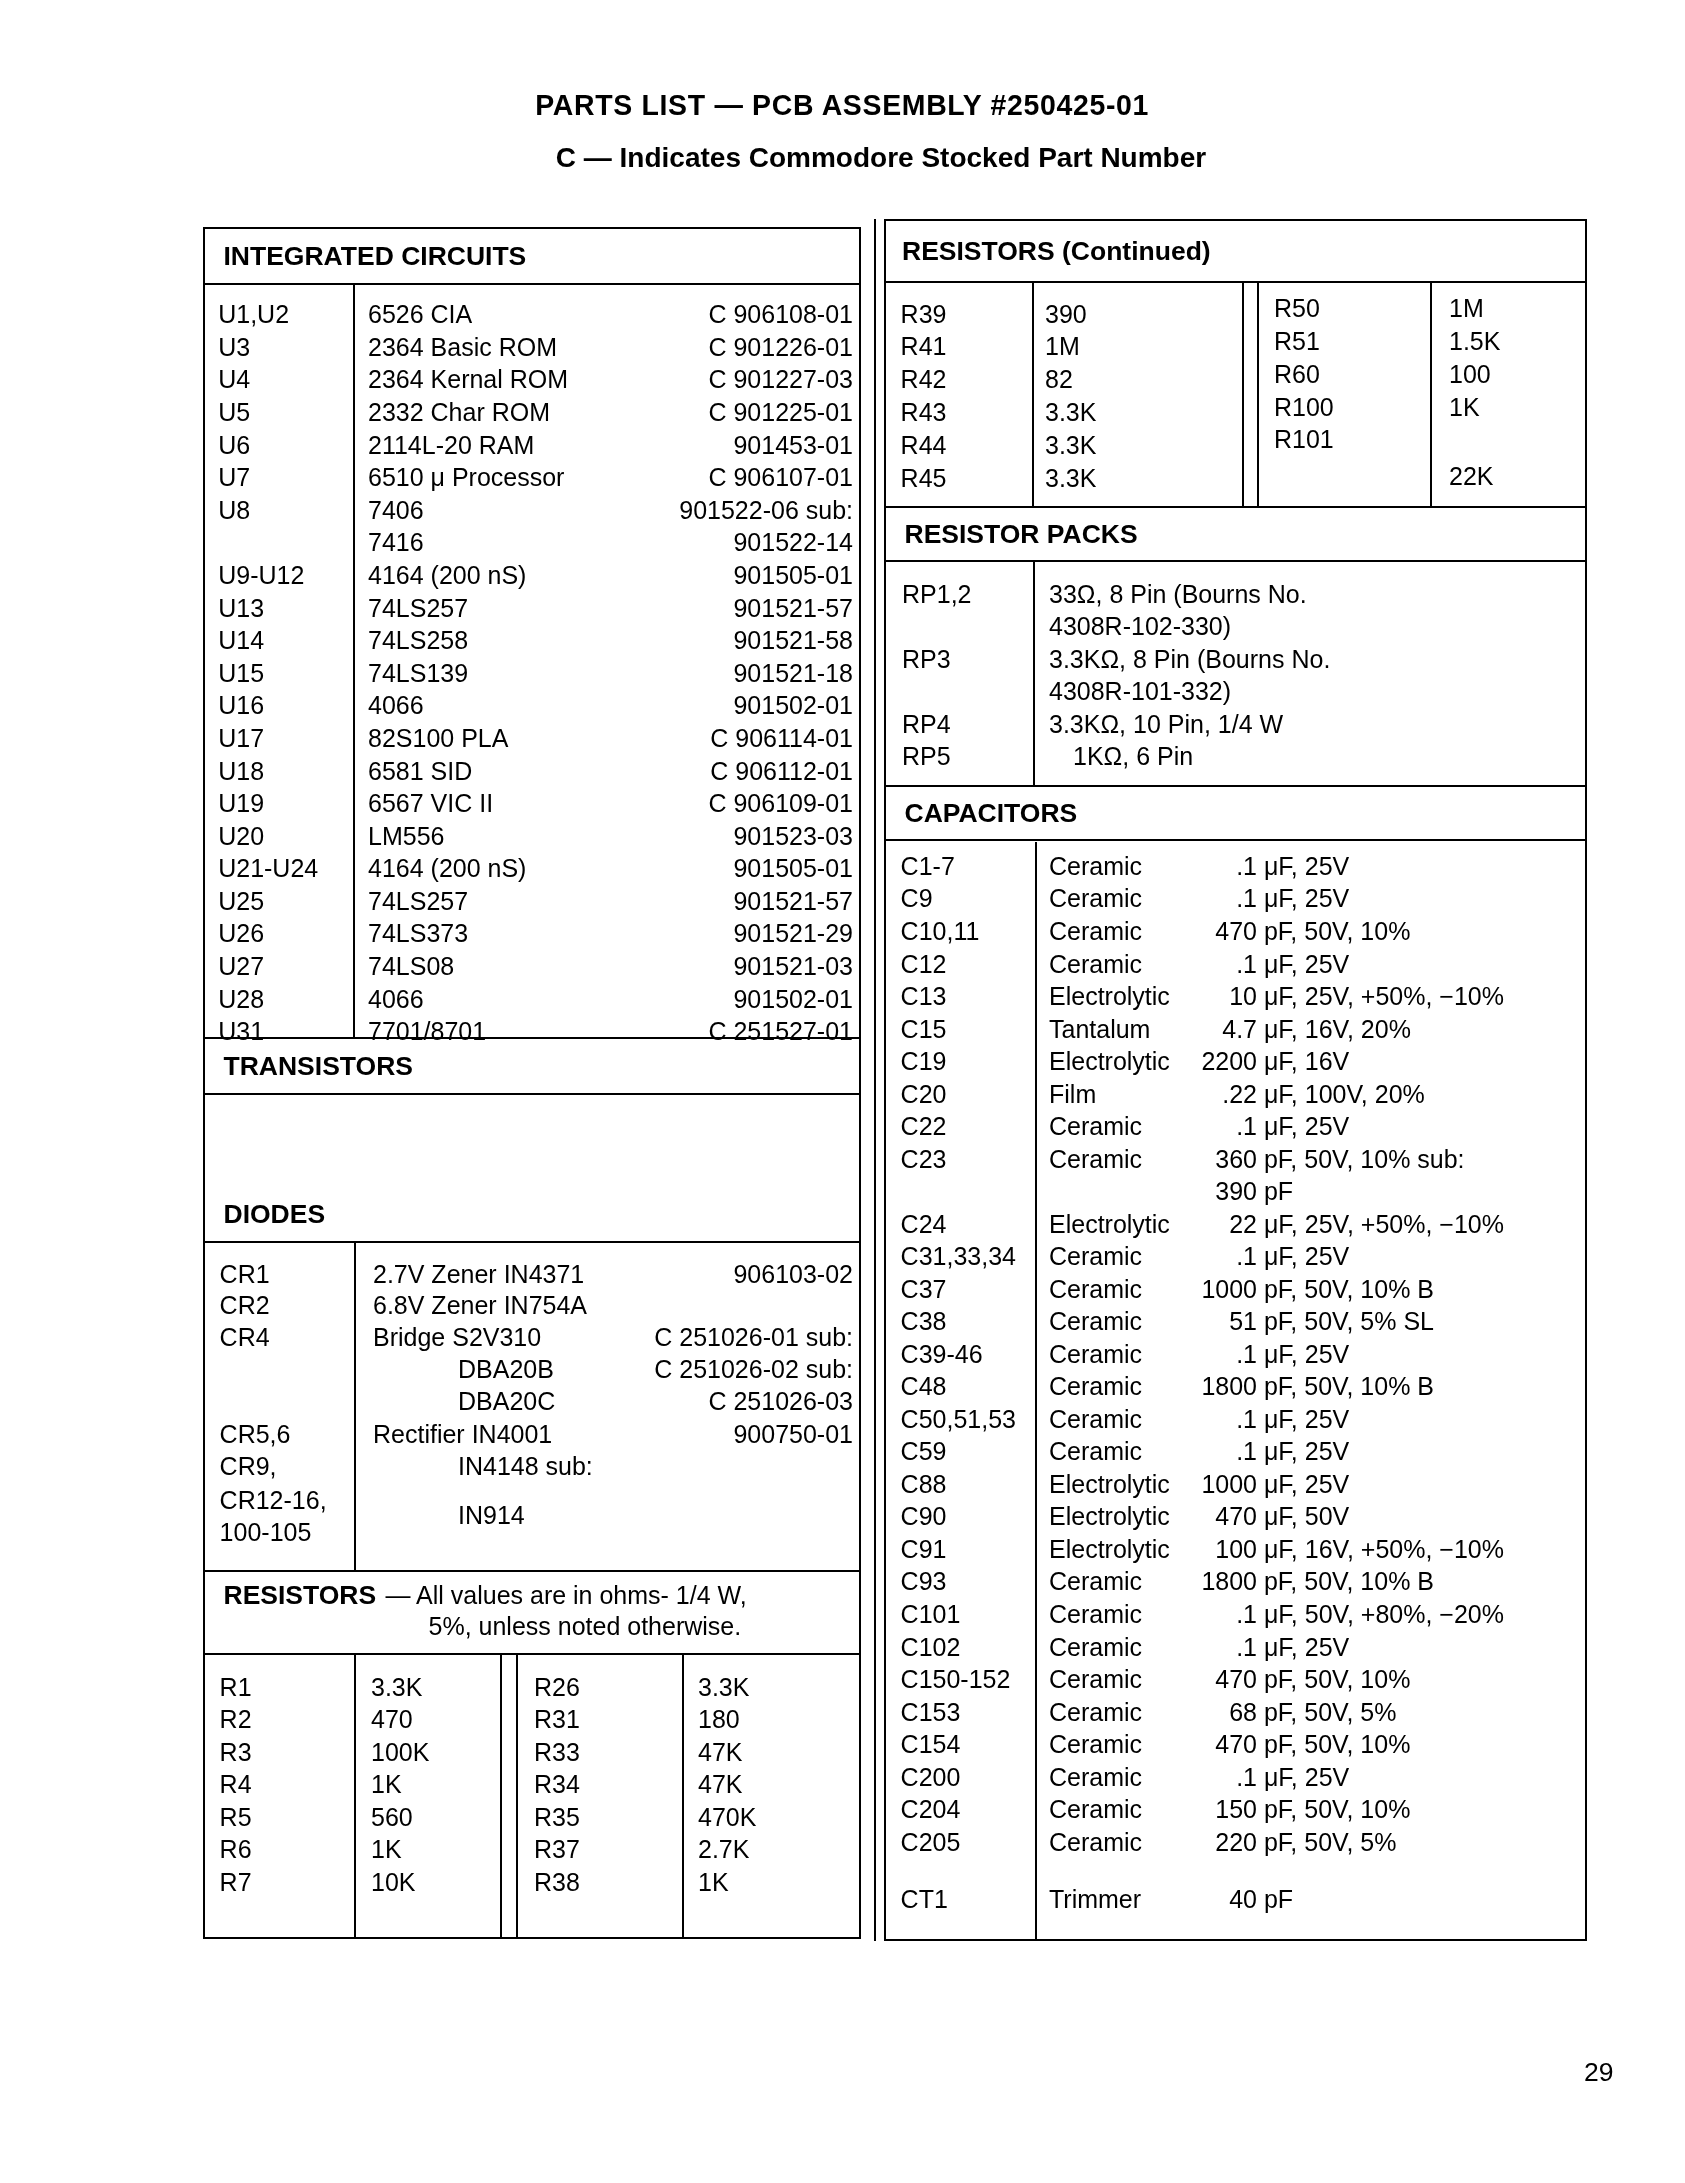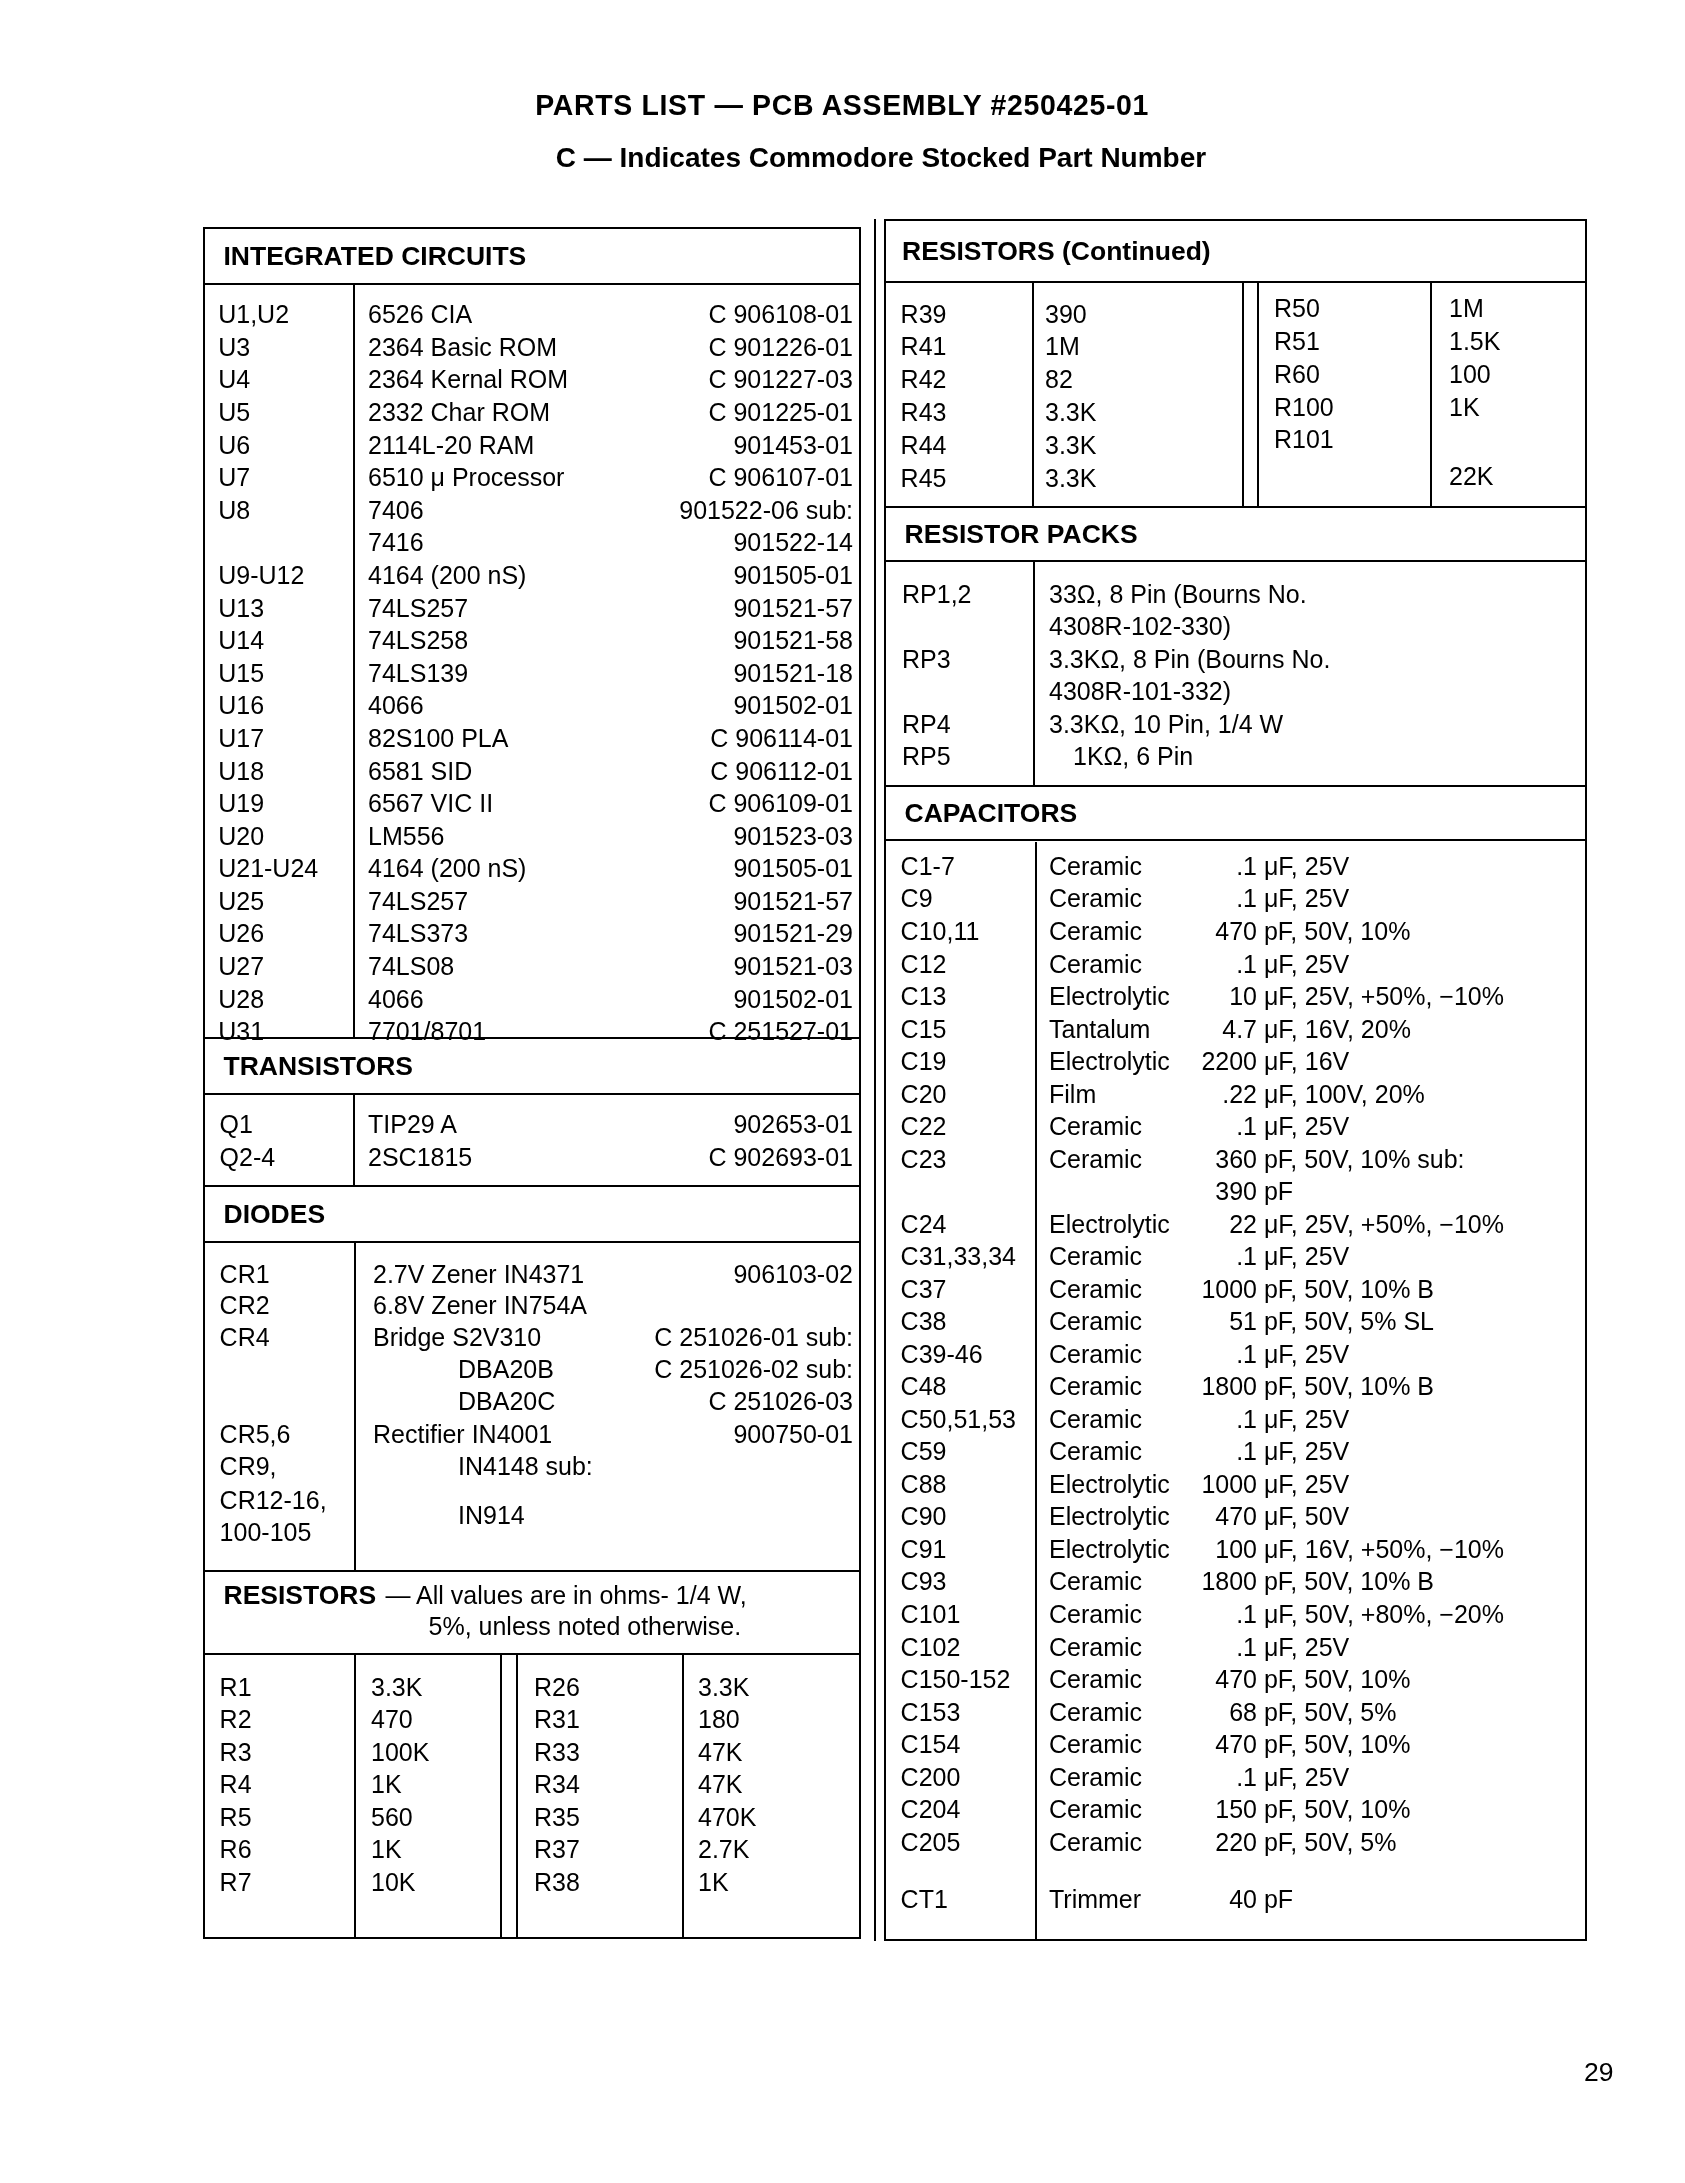--- a/index.html
+++ b/index.html
@@ -99,29 +99,20 @@
       <div class="row" style="top: 698px; left: 163px;">4066</div>
       <div class="row rt" style="top: 698px; left: 331px; width: 317px;">901502-01</div>
       <div class="row" style="top: 730px; left: 13.2px;">U31</div>
       <div class="row" style="top: 730px; left: 163px;">7701/8701</div>
       <div class="row rt" style="top: 730px; left: 331px; width: 317px;">C 251527-01</div>
     </div>
 
   <div class="sec-head" style="top:810px; height:56px;">
     <span>TRANSISTORS</span>
   </div>
-  <div class="sec-body" style="top:866px; height:92px;" id="tr-body">
-    <div class="vline" style="left:148px;"></div>
-  <div class="row" style="top: 13.2px; left: 14.6px;">Q1</div>
-      <div class="row" style="top: 13.2px; left: 163px;">TIP29 A</div>
-      <div class="row rt" style="top: 13.2px; left: 331px; width: 317px;">902653-01</div>
-      <div class="row" style="top: 46px; left: 14.6px;">Q2-4</div>
-      <div class="row" style="top: 46px; left: 163px;">2SC1815</div>
-      <div class="row rt" style="top: 46px; left: 331px; width: 317px;">C 902693-01</div>
-    </div>
 
   <div class="sec-head" style="top:958px; height:56px;">
     <span>DIODES</span>
   </div>
   <div class="sec-body" style="top:1014px; height:329px;" id="di-body">
     <div class="vline" style="left:149px;"></div>
   <div class="row" style="left: 14.6px; top: 14.6px;">CR1</div>
       <div class="row" style="left: 168px; top: 14.6px;">2.7V Zener IN4371</div>
       <div class="row rt" style="left: 331px; width: 317px; top: 14.6px;">906103-02</div>
       <div class="row" style="left: 14.6px; top: 46px;">CR2</div>

